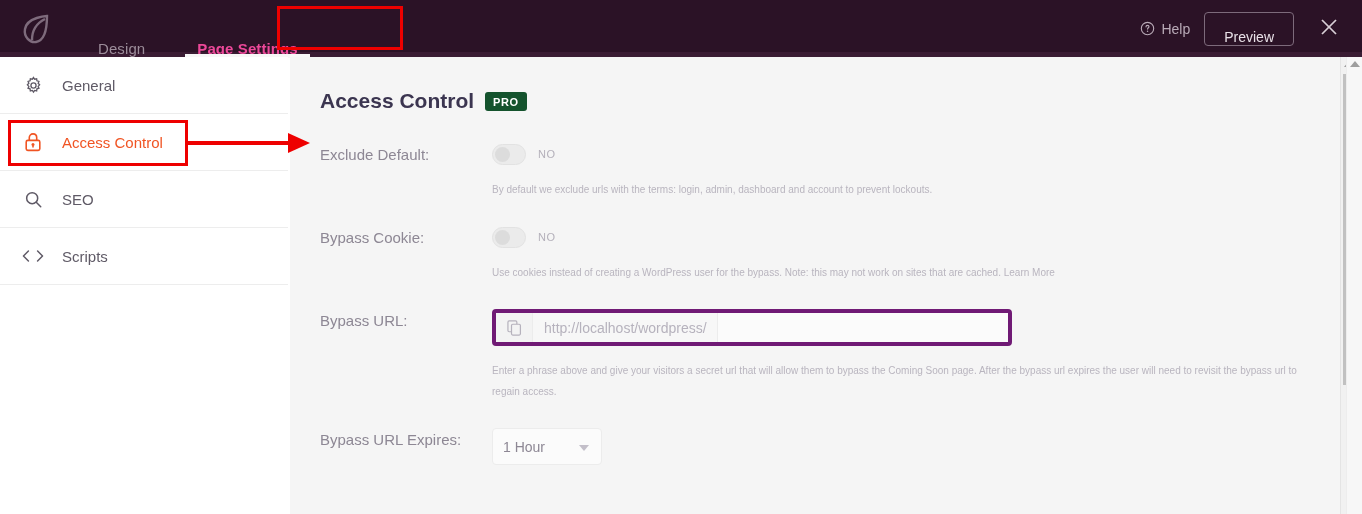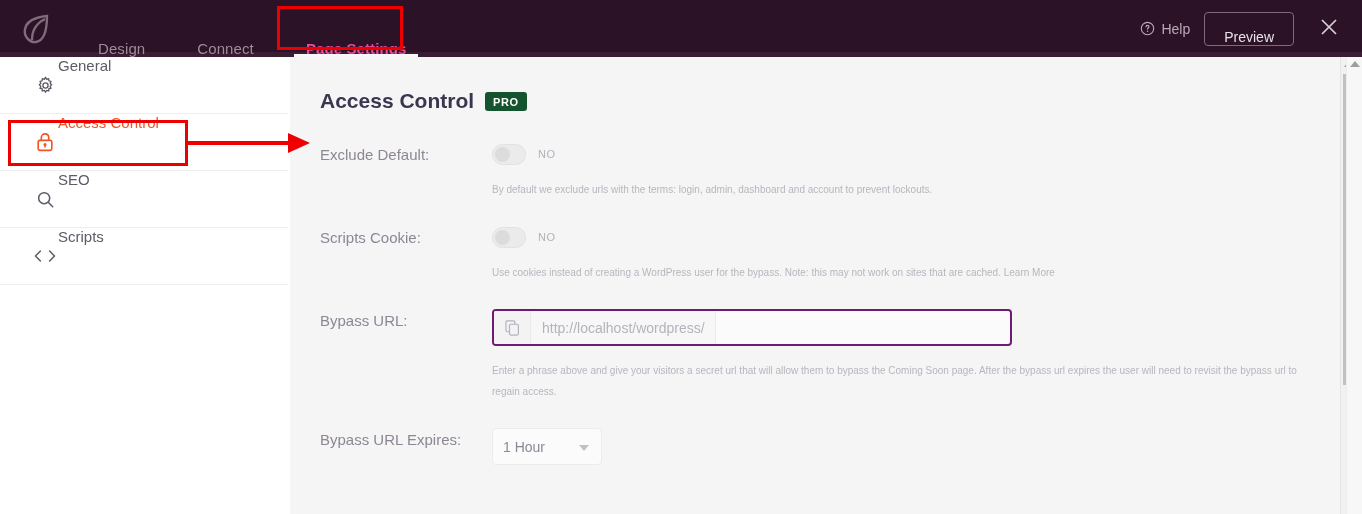--- a/index.html
+++ b/index.html
@@ -76,22 +76,22 @@
     cursor: pointer; margin-left: 4px;
   }
 
   
   .sidebar {
     position: absolute; left: 0; top: 57px; width: 288px; height: 457px;
     background: #ffffff;
   }
   .side-item {
     position: relative;
-    display: flex; gap: 2px;
-    height: 57px; padding-left: 34px;
+    display: flex; align-items: center; gap: 18px;
+    height: 57px; padding-left: 22px;
     border-bottom: 1px solid #ededed;
     color: #5f5a66; font-size: 15px; cursor: pointer;
   }
   .side-item .ico { width: 22px; display: flex; align-items: center; justify-content: center; }
   .side-item.selected { color: #f05423; }
   .side-item.selected .ico svg { stroke: #f05423; }
 
   
   .annot-box {
     position: absolute; left: 8px; top: 120px; width: 180px; height: 46px;
@@ -145,21 +145,21 @@
   }
   .toggle-state { font-size: 11px; color: #b4b0ba; letter-spacing: .5px; }
 
   .help-text {
     margin-top: 14px; font-size: 10px; color: #b9b5bf;
     line-height: 21px; max-width: 810px;
   }
 
   .url-field {
     display: flex; align-items: stretch; width: 520px; height: 37px;
-    background: #fbfbfb; border: 2px solid #701a75; border-radius: 4px;
+    background: #fbfbfb; border: 4px solid #701a75; border-radius: 4px;
     overflow: hidden;
   }
   .url-copy {
     width: 37px; display: flex; align-items: center; justify-content: center;
     background: #f3f3f3; border-right: 1px solid #ececec; cursor: pointer;
   }
   .url-prefix {
     display: flex; align-items: center; padding: 0 10px 0 11px;
     font-size: 14px; color: #b6b2bd; background: #f7f7f7;
     border-right: 1px solid #ececec; white-space: nowrap;
@@ -216,23 +216,20 @@
         <svg width="30" height="32" viewBox="0 0 30 32">
           <path d="M26 3 C26 3 6 4 4 16 C2.6 24 9 30 15 29 C24 27.5 26 16 26 3 Z" fill="none" stroke="#7e6b7c" stroke-width="2.4"></path>
           <path d="M24 6 C16 10 11 17 11 27" fill="none" stroke="#7e6b7c" stroke-width="2.4"></path>
         </svg>
       </span>
     </div>
 
     <div class="nav-tabs">
       <div class="nav-tab">
         <span>Design</span>
-      </div>
-      <div class="nav-tab">
-        <span>Connect</span>
       </div>
       <div class="nav-tab active">
         <span>Page Settings</span>
       </div>
     </div>
 
     <div class="topbar-right">
       <div class="help-link">
         <span>
           <svg width="15" height="15" viewBox="0 0 16 16">
@@ -323,21 +320,21 @@
             <div class="toggle">
               <div class="knob"></div>
             </div>
             <span class="toggle-state">NO</span>
           </div>
           <div class="help-text">By default we exclude urls with the terms: login, admin, dashboard and account to prevent lockouts.</div>
         </div>
       </div>
 
       <div class="row">
-        <div class="row-label">Scripts Cookie:</div>
+        <div class="row-label">Bypass Cookie:</div>
         <div class="row-field">
           <div class="toggle-line">
             <div class="toggle">
               <div class="knob"></div>
             </div>
             <span class="toggle-state">NO</span>
           </div>
           <div class="help-text">Use cookies instead of creating a WordPress user for the bypass. Note: this may not work on sites that are cached. Learn More</div>
         </div>
       </div>

